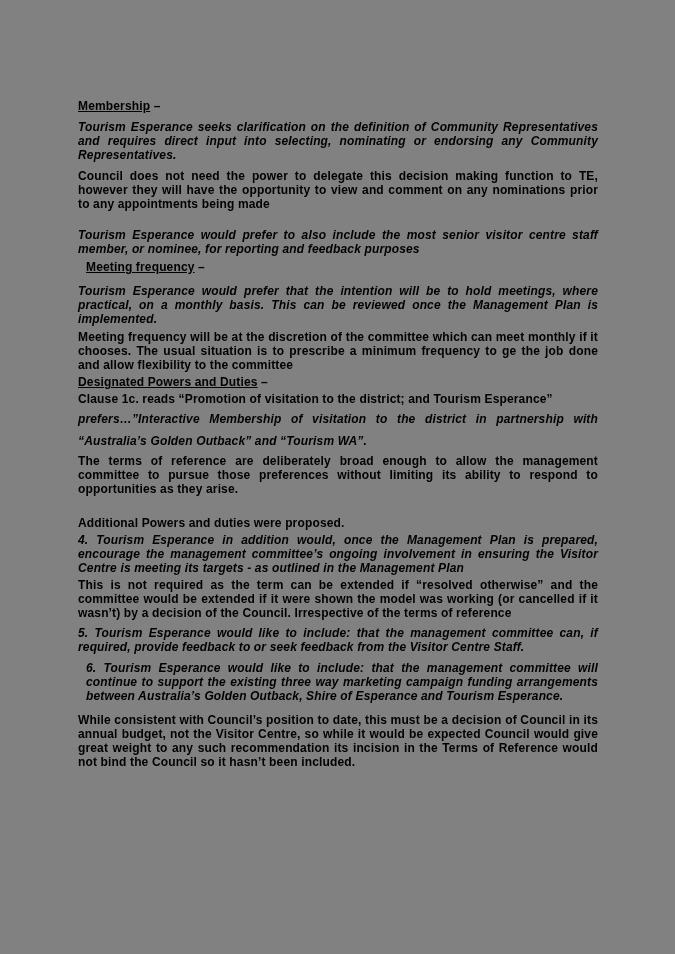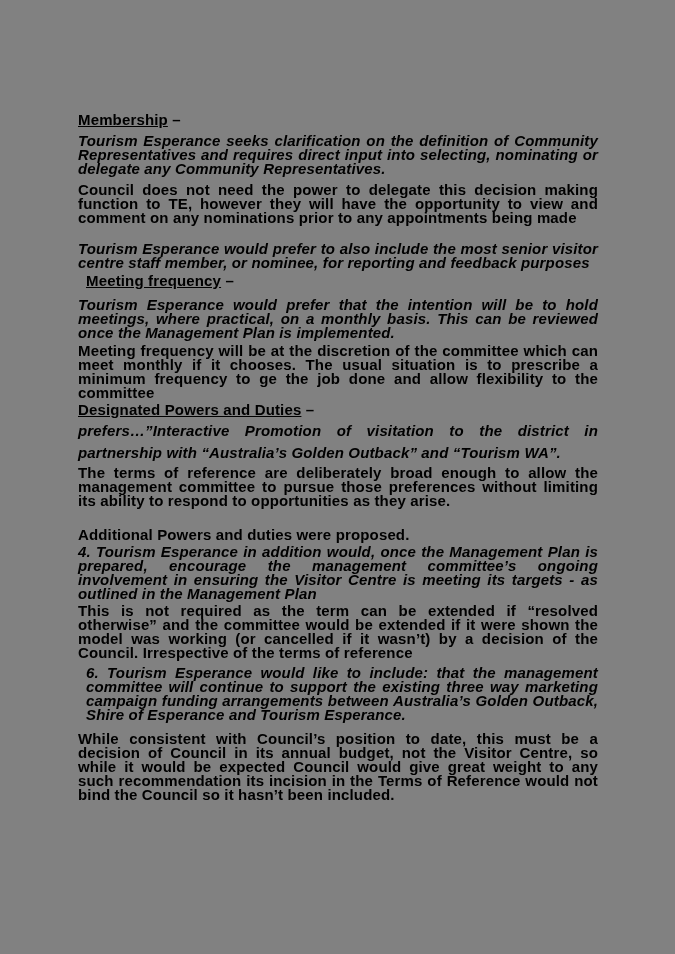--- a/index.html
+++ b/index.html
@@ -5,24 +5,24 @@
   html, body { margin:0; padding:0; }
   body {
     width:675px; height:954px;
     background:#818181;
     position:relative;
     overflow:hidden;
     font-family:"Liberation Sans", sans-serif;
   }
   .doc {
     position:absolute;
-    left:78px; top:113px;
+    left:78px; top:99px;
     width:520px;
     color:#000;
-    font-size:15px;
+    font-size:12px;
     line-height:14px;
     font-weight:700;
     text-align:justify;
     letter-spacing:0.15px;
   }
   .doc p { margin:0; }
   .heading { text-align:left; }
   .heading .hu { text-decoration:underline; }
   .it { font-style:italic; }
   .spaced { line-height:22px; }
@@ -39,45 +39,47 @@
   .mb20 { margin-bottom:20px !important; }
   .mb30 { margin-bottom:30px !important; }
 </style>
 </head>
 <body>
 
 <div class="doc">
 
   <p class="heading mb7"><span class="hu">Membership</span><span> –</span></p>
 
-  <p class="it mb7">Tourism Esperance seeks clarification on the definition of Community Representatives and requires direct input into selecting, nominating or delegate any Community Representatives.</p>
+  <p class="it mb7">Tourism Esperance seeks clarification on the definition of Community Representatives and requires direct input into selecting, nominating or endorsing any Community Representatives.</p>
 
   <p class="mb17"><span>Council does not need the power to delegate this decision making function to </span><span class="b">TE,</span><span> however they will have the opportunity to view and comment on any nominations prior to any appointments being made</span></p>
 
   <p class="it mb4">Tourism Esperance would prefer to also include the most senior visitor centre staff member, or nominee, for reporting and feedback purposes</p>
 
 
   <p class="heading mb10"><span class="hu">Meeting frequency</span><span> –</span></p>
 
   <p class="it mb4">Tourism Esperance would prefer that the intention will be to hold meetings, where practical, on a monthly basis.  This can be reviewed once the Management Plan is implemented.</p>
 
   <p class="mb3">Meeting frequency will be at the discretion of the committee which can meet monthly if it chooses.  The usual situation is to prescribe a minimum frequency to ge the job done and allow flexibility to the committee</p>
 
   <p class="heading mb3"><span class="hu">Designated Powers and Duties</span><span> –</span></p>
 
+  <p class="mb2">Clause 1c. reads “Promotion of visitation to the district; and Tourism Esperance”</p>
 
-  <p class="it spaced mb2">prefers…”Interactive Promotion of visitation to the district in partnership with “Australia’s Golden Outback” and “Tourism WA”.</p>
+  <p class="it spaced mb2">prefers…”Interactive Membership of visitation to the district in partnership with “Australia’s Golden Outback” and “Tourism WA”.</p>
 
   <p class="mb20">The terms of reference are deliberately broad enough to allow the management committee to pursue those preferences without limiting its ability to respond to opportunities as they arise.</p>
 
   <p class="mb3">Additional Powers and duties were proposed.</p>
 
   <p class="it mb3">4.  Tourism Esperance in addition would, once the Management Plan is prepared, encourage the management committee’s ongoing involvement in ensuring the Visitor Centre is meeting its targets - as outlined in the Management Plan</p>
 
   <p class="mb6">This is not required as the term can be extended if “resolved otherwise” and the committee would be extended if it were shown the model was working (or cancelled if it wasn’t) by a decision of the Council. Irrespective of the terms of reference</p>
 
+  <p class="it mb7">5.  Tourism Esperance would like to include: that the management committee can, if required, provide feedback to or seek feedback from the Visitor Centre Staff.</p>
 
 
   <p class="it mb10">6.  Tourism Esperance would like to include: that the management committee will continue to support the existing three way marketing campaign funding arrangements between Australia’s Golden Outback, Shire of Esperance and Tourism Esperance.</p>
 
   <p>While consistent with Council’s position to date, this must be a decision of Council in its annual budget, not the Visitor Centre, so while it would be expected Council would give great weight to any such recommendation its incision in the Terms of Reference would not bind the Council so it hasn’t been included.</p>
 
 </div>
 
 </body></html>

